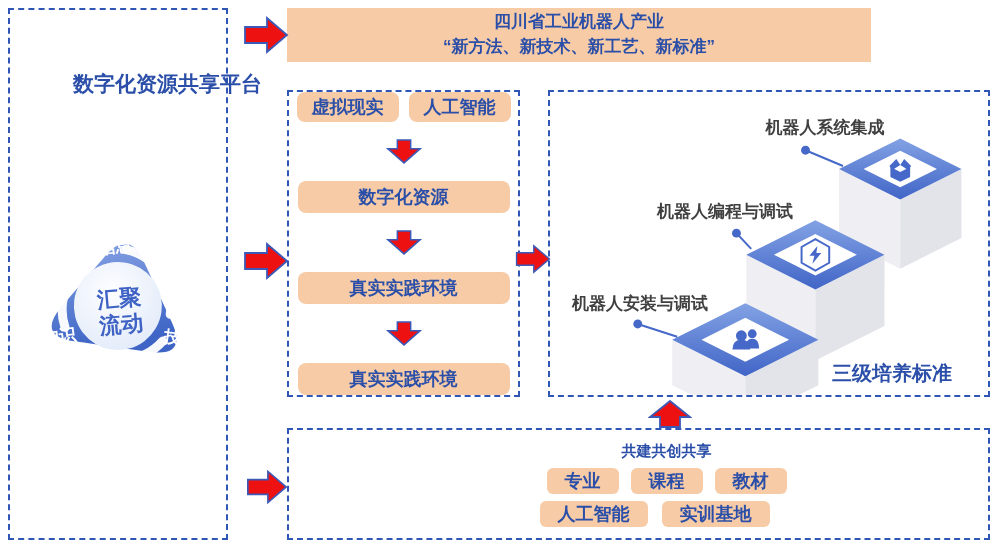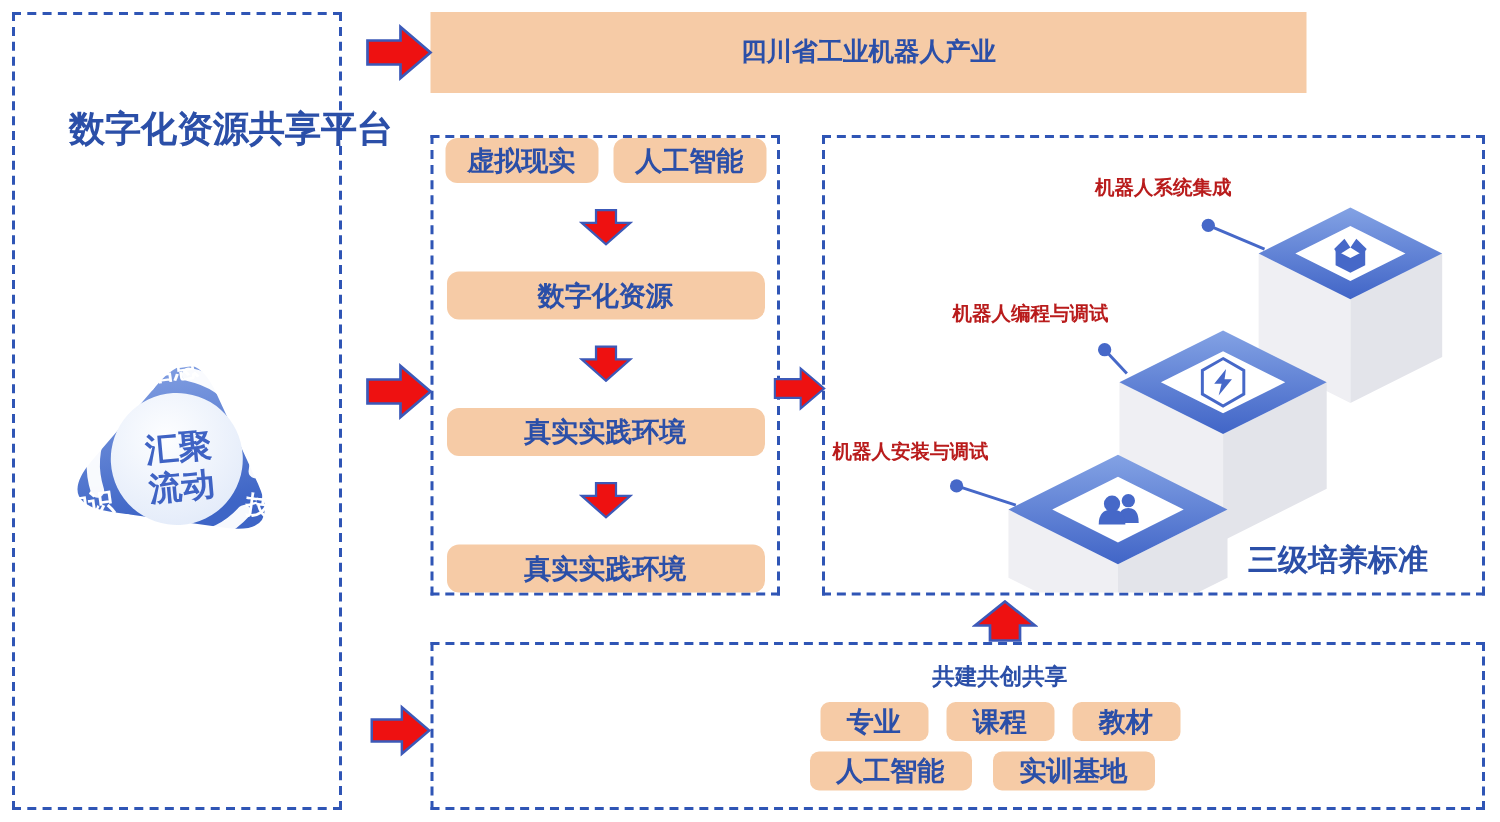--- a/index.html
+++ b/index.html
@@ -3,37 +3,37 @@
 <meta charset="utf-8">
 <style>
   html,body{margin:0;padding:0;background:#fff;}
   .canvas{position:relative;width:1000px;height:548px;background:#ffffff;overflow:hidden;
           font-family:"Liberation Sans","DejaVu Sans",sans-serif;}
   .dashedbox{position:absolute;border:2px dashed #2F55B5;box-sizing:border-box;background:#fff;}
   .blue-bold{color:#2B4FA8;font-weight:bold;}
   
   .left-panel{left:8px;top:8px;width:220px;height:532px;}
   .platform-title{position:absolute;left:0;top:60px;width:100%;text-align:right;
-                  font-size:24px;font-weight:bold;color:#2B4FA8;letter-spacing:0px;white-space:nowrap;padding-left:36px;}
+                  font-size:21px;font-weight:bold;color:#2B4FA8;letter-spacing:0px;white-space:nowrap;padding-left:36px;}
   .logo-wrap{position:absolute;left:18px;top:200px;width:180px;height:185px;}
   
   .top-banner{position:absolute;left:287px;top:8px;width:584px;height:54px;background:#F6CBA6;
               display:flex;flex-direction:column;align-items:center;justify-content:center;
               font-size:17px;line-height:1.45;}
   
   .middle-panel{left:287px;top:90px;width:233px;height:307px;display:flex;flex-direction:column;
                 align-items:center;justify-content:space-between;gap:12px;}
   .pill{background:#F6CBA6;color:#2B4FA8;font-weight:bold;border-radius:8px;white-space:nowrap;}
   .pill-sm{font-size:18px;padding:3px 15px;}
   .pill-wide{font-size:18px;width:212px;text-align:center;padding:4px 0;}
   .pill-row{display:flex;gap:10px;}
   
   .right-panel{left:548px;top:90px;width:442px;height:307px;}
   .stairs-svg{position:absolute;left:0;top:0;width:100%;height:100%;}
-  .lvl-label{position:absolute;font-size:13px;font-weight:bold;color:#b91c1c;white-space:nowrap;}
+  .lvl-label{position:absolute;font-size:17px;font-weight:bold;color:#404040;text-align:center;white-space:nowrap;}
   .stairs-caption{position:absolute;left:282px;top:268px;width:155px;text-align:left;
                   font-size:20px;font-weight:bold;color:#2B4FA8;white-space:nowrap;}
   
   .bottom-panel{left:287px;top:428px;width:703px;height:112px;display:flex;flex-direction:column;
                 align-items:center;justify-content:center;gap:7px;}
   .bottom-title{font-size:15px;font-weight:bold;color:#2B4FA8;transform:translateX(28px);}
   .bottom-row1{display:flex;gap:12px;transform:translateX(28px);}
   .bottom-row2{display:flex;gap:14px;transform:translateX(16px);}
   .pill-b{background:#F6CBA6;color:#2B4FA8;font-weight:bold;border-radius:6px;
           font-size:18px;padding:1px 18px;white-space:nowrap;}
@@ -76,20 +76,21 @@
         <g transform="rotate(-5 90 100)">
           <text class="logo-center-text" x="92" y="96" text-anchor="middle">汇聚</text>
           <text class="logo-center-text" x="92" y="122" text-anchor="middle">流动</text>
         </g>
       </svg>
     </div>
   </div>
 
   <div class="top-banner">
     <div class="blue-bold">四川省工业机器人产业</div>
+    <div class="blue-bold">“新方法、新技术、新工艺、新标准”</div>
   </div>
 
   <div class="dashedbox middle-panel">
     <div class="pill-row">
       <span class="pill pill-sm">虚拟现实</span>
       <span class="pill pill-sm">人工智能</span>
     </div>
     <svg class="arrow-down" width="38" height="25" viewBox="0 0 40 26">
       <polygon points="13,1 27,1 27,10 37,10 20,25 3,10 13,10" fill="#EE1111" stroke="#3C59B8" stroke-width="1.6"></polygon>
     </svg>

